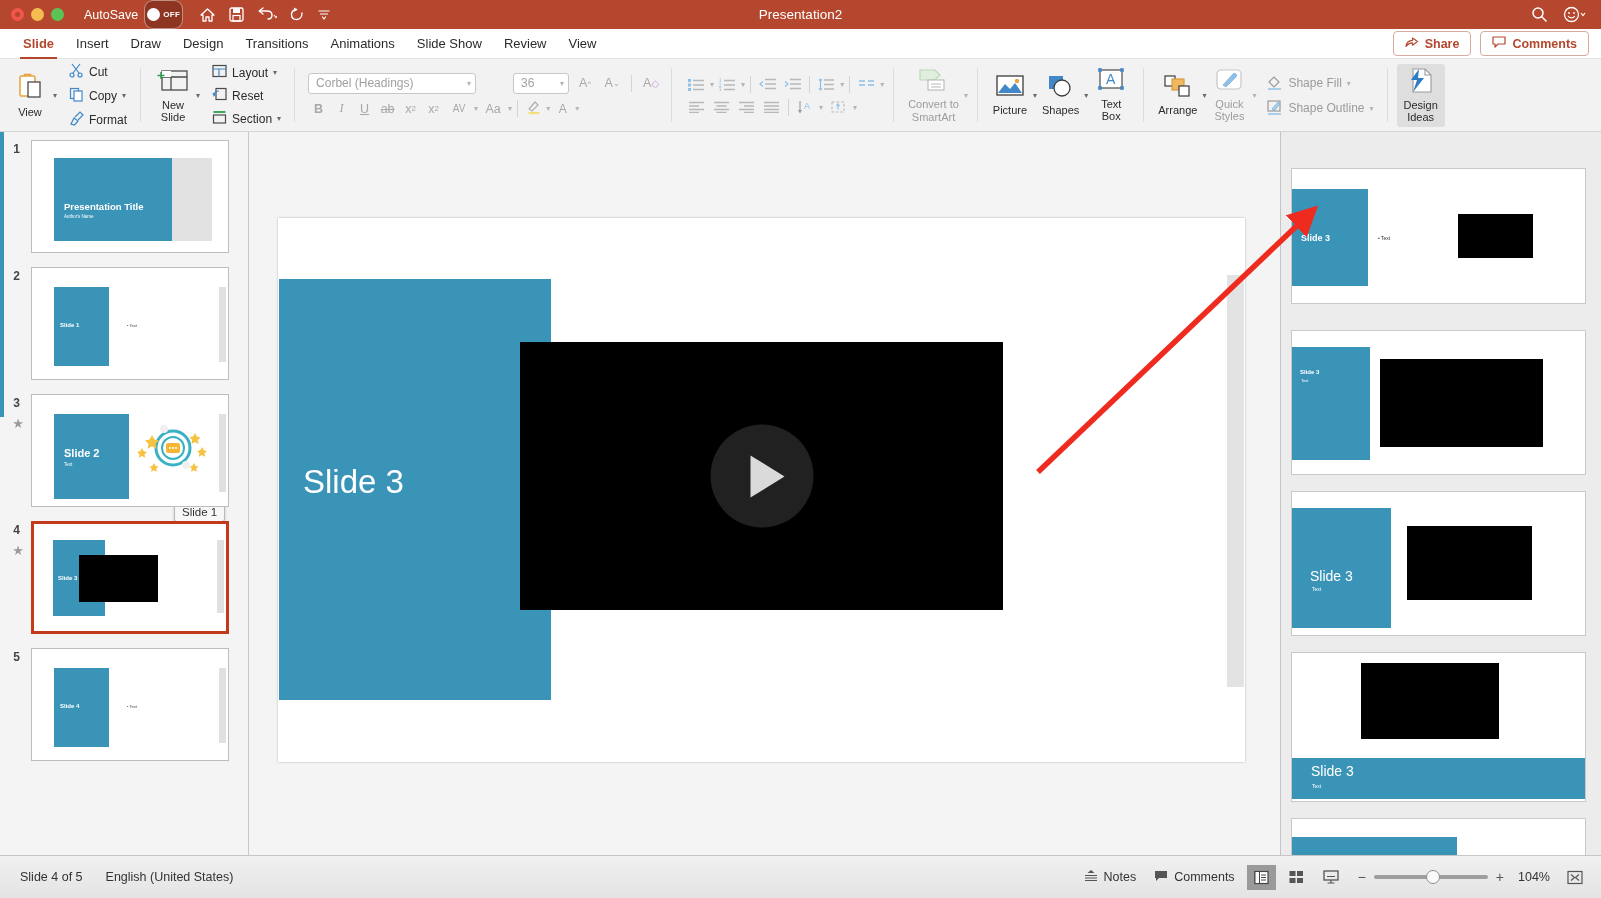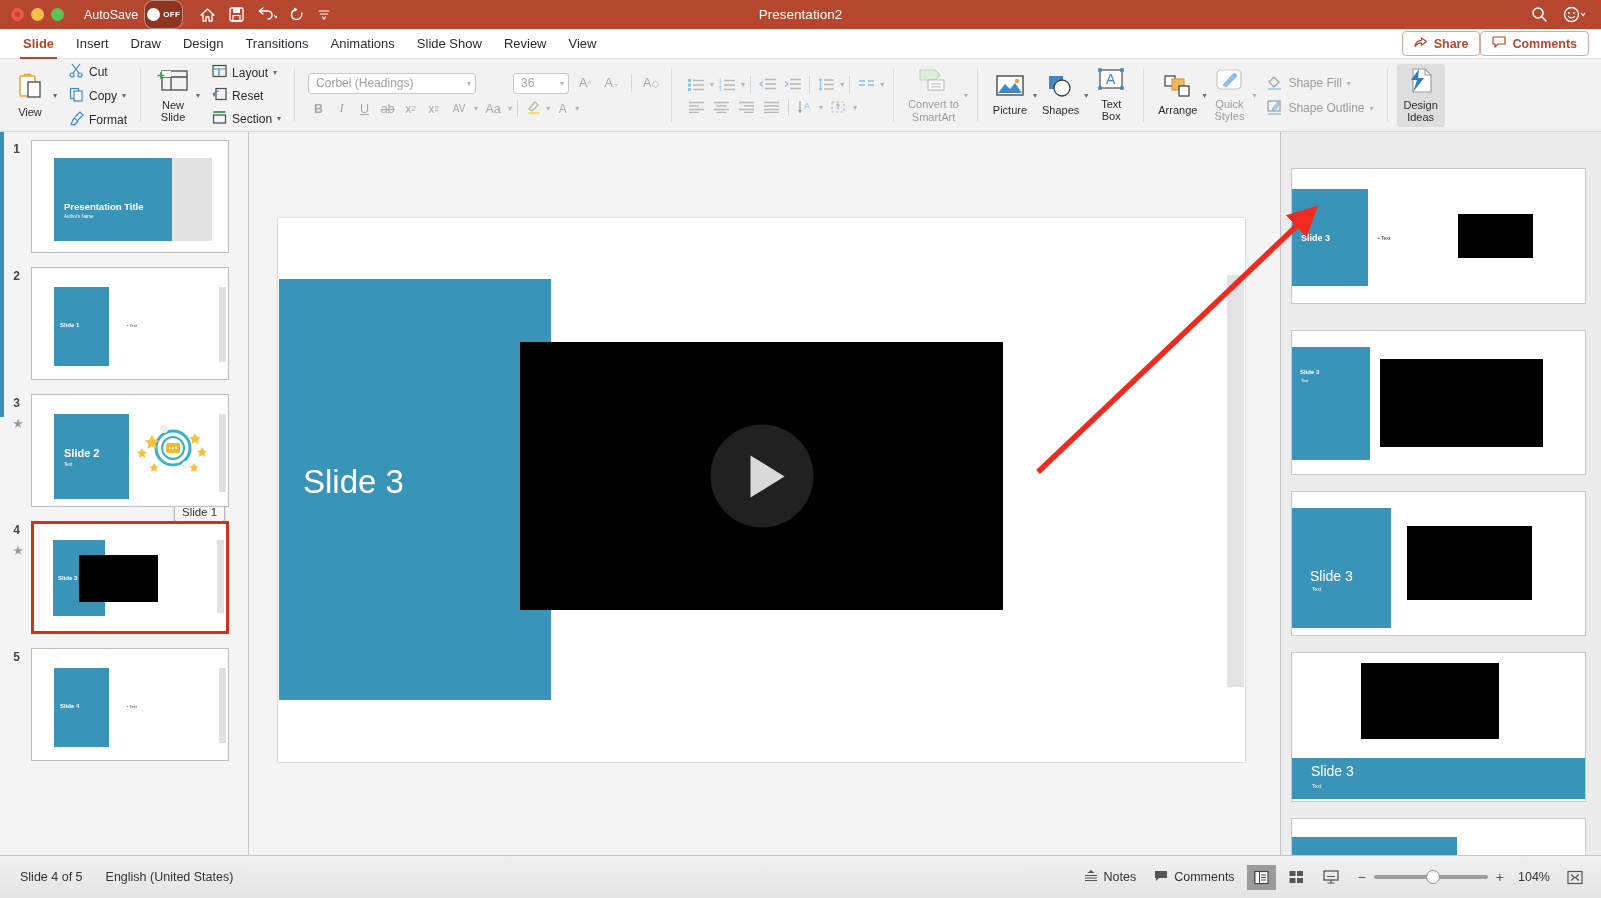--- a/index.html
+++ b/index.html
@@ -48,21 +48,21 @@
     border-bottom: 1px solid #e3e3e3;
   }
   .tab {
     font-size: 13px; color: #2b2b2b; padding: 4px 11px; position: relative; white-space: nowrap;
   }
   .tab.active { color: #b5472e; font-weight: bold; }
   .tab.active::after {
     content: ""; position: absolute; left: 8px; right: 8px; bottom: -4px;
     height: 2px; background: #b5472e;
   }
-  .tabs-right { position: absolute; right: 12px; display: flex; gap: 0; }
+  .tabs-right { position: absolute; right: 12px; display: flex; gap: 9px; }
   .pillbtn {
     border: 1px solid #d8a99d; background: #fff; color: #b5472e; font-size: 12.5px;
     border-radius: 4px; padding: 4px 11px; display: flex; align-items: center; gap: 6px;
     font-weight: bold;
   }
 
   
   .ribbon {
     position: absolute; top: 59px; left: 0; width: 1601px; height: 73px;
     background: #f2f2f2; border-bottom: 1px solid #d6d6d6;

